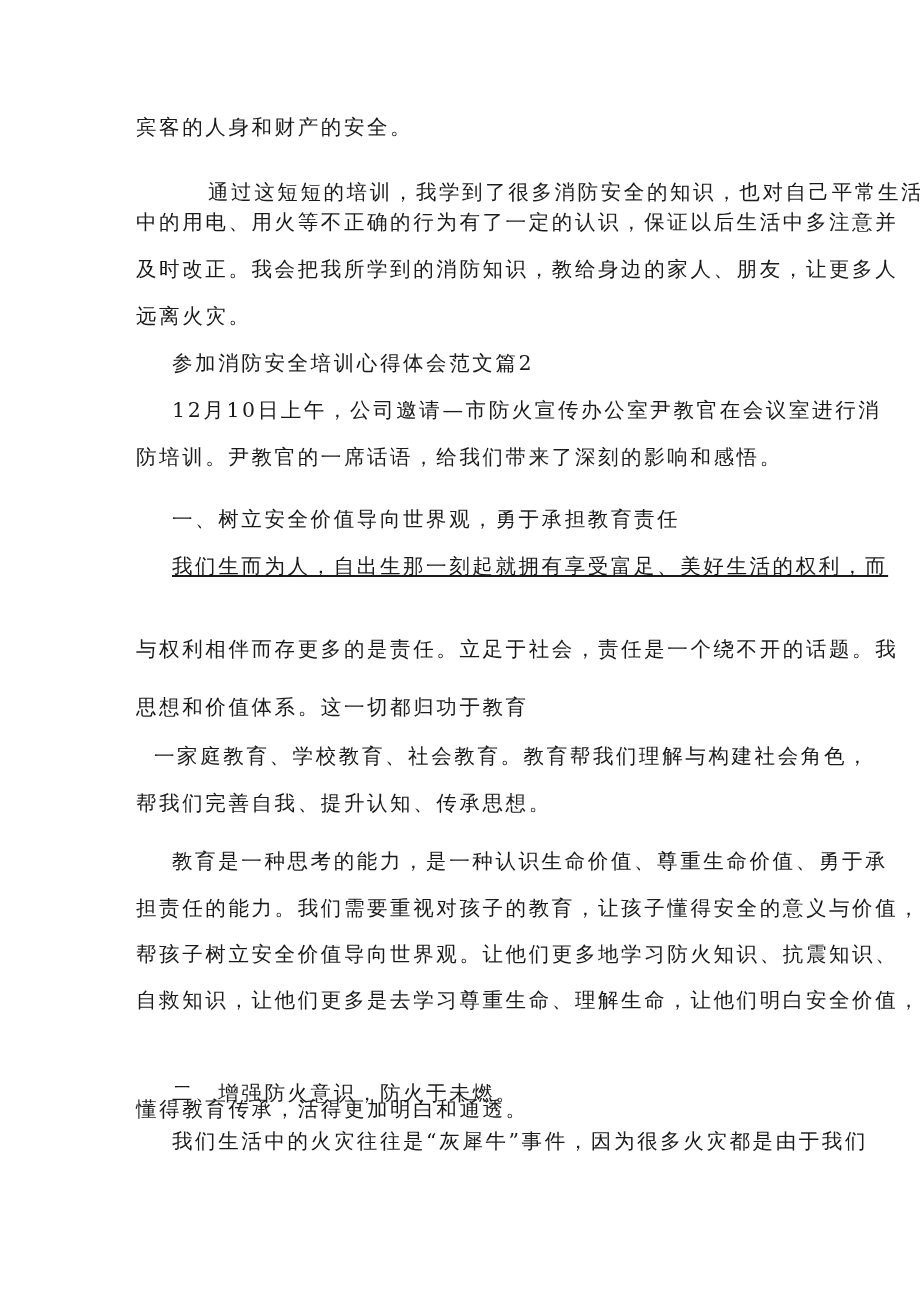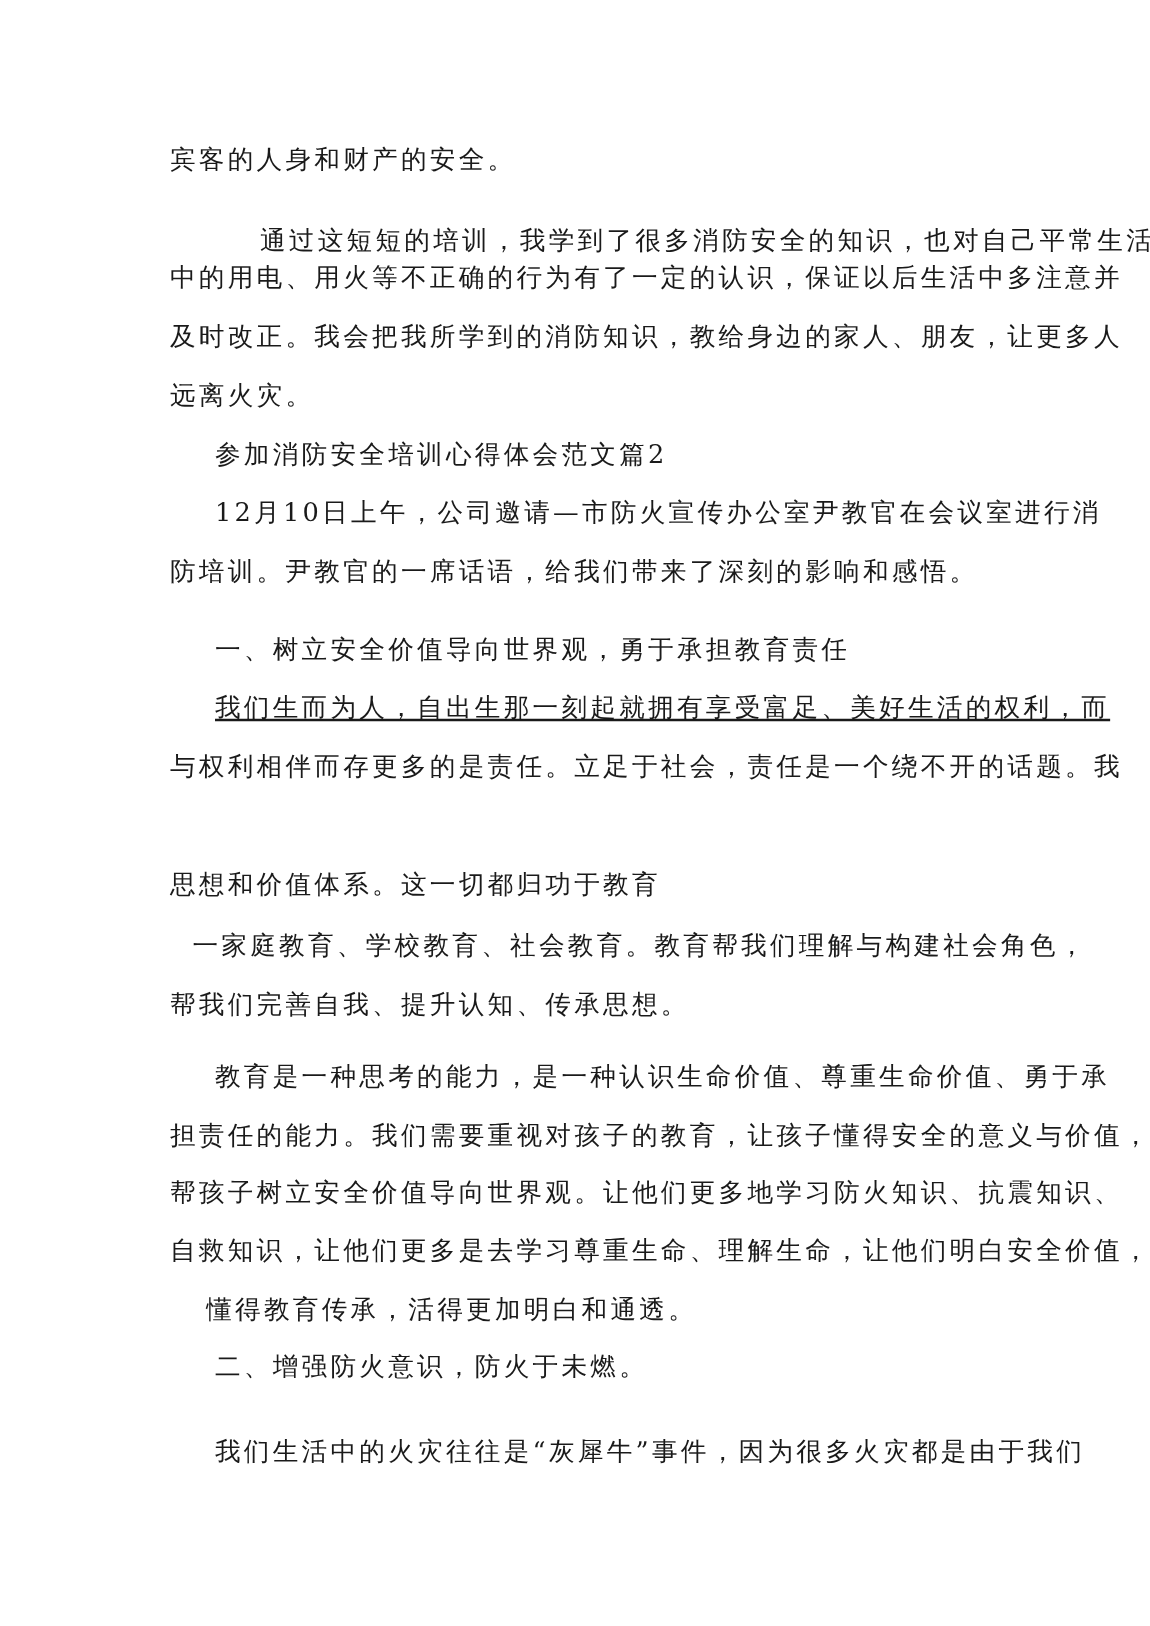--- a/index.html
+++ b/index.html
@@ -18,24 +18,24 @@
   <div class="line" style="top:115px;">宾客的人身和财产的安全。</div>
   <div class="line indent" style="top:180px;margin-left:36px;">通过这短短的培训，我学到了很多消防安全的知识，也对自己平常生活</div>
   <div class="line" style="top:210px;">中的用电、用火等不正确的行为有了一定的认识，保证以后生活中多注意并</div>
   <div class="line" style="top:257px;">及时改正。我会把我所学到的消防知识，教给身边的家人、朋友，让更多人</div>
   <div class="line" style="top:304px;">远离火灾。</div>
   <div class="line indent" style="top:351px;">参加消防安全培训心得体会范文篇2</div>
   <div class="line indent" style="top:398px;">12月10日上午，公司邀请—市防火宣传办公室尹教官在会议室进行消</div>
   <div class="line" style="top:445px;">防培训。尹教官的一席话语，给我们带来了深刻的影响和感悟。</div>
   <div class="line indent" style="top:507px;">一、树立安全价值导向世界观，勇于承担教育责任</div>
   <div class="line indent" style="top:554px;text-decoration:underline;">我们生而为人，自出生那一刻起就拥有享受富足、美好生活的权利，而</div>
-  <div class="line" style="top:601px;text-align:center;">与权利相伴而存更多的是责任。立足于社会，责任是一个绕不开的话题。我</div>
+  <div class="line" style="top:637px;text-align:center;">与权利相伴而存更多的是责任。立足于社会，责任是一个绕不开的话题。我</div>
   <div class="line" style="top:695px;">思想和价值体系。这一切都归功于教育</div>
   <div class="line half" style="top:744px;">一家庭教育、学校教育、社会教育。教育帮我们理解与构建社会角色，</div>
   <div class="line" style="top:791px;">帮我们完善自我、提升认知、传承思想。</div>
   <div class="line" style="top:896px;">担责任的能力。我们需要重视对孩子的教育，让孩子懂得安全的意义与价值，</div>
   <div class="line indent" style="top:849px;">教育是一种思考的能力，是一种认识生命价值、尊重生命价值、勇于承</div>
   <div class="line" style="top:942px;">帮孩子树立安全价值导向世界观。让他们更多地学习防火知识、抗震知识、</div>
   <div class="line" style="top:988px;">自救知识，让他们更多是去学习尊重生命、理解生命，让他们明白安全价值，</div>
-  <div class="line" style="top:1035px;margin-left:29px;">懂得教育传承，活得更加明白和通透。</div>
+  <div class="line" style="top:1097px;">懂得教育传承，活得更加明白和通透。</div>
   <div class="line indent" style="top:1081px;">二、增强防火意识，防火于未燃。</div>
-  <div class="line indent" style="top:1129px;margin-top:20px;">我们生活中的火灾往往是“灰犀牛”事件，因为很多火灾都是由于我们</div>
+  <div class="line indent" style="top:1129px;">我们生活中的火灾往往是“灰犀牛”事件，因为很多火灾都是由于我们</div>
 </div>
 
 </body></html>

